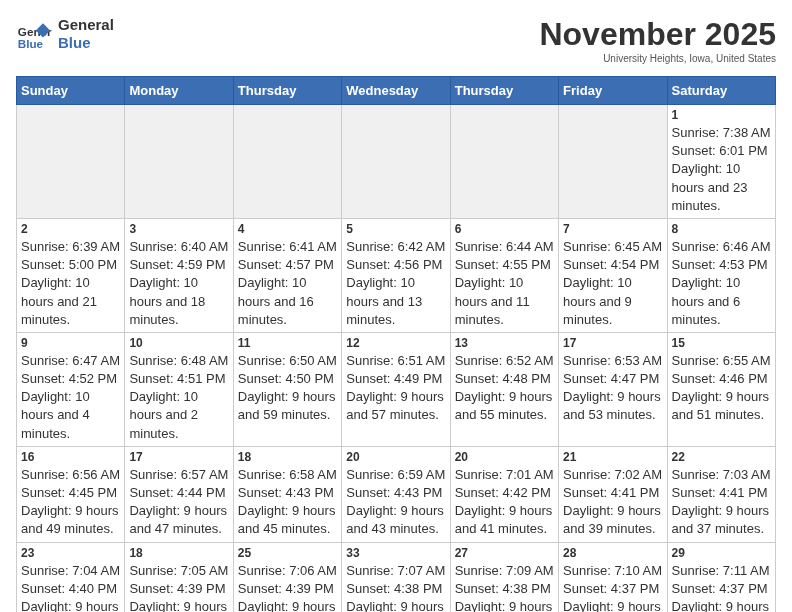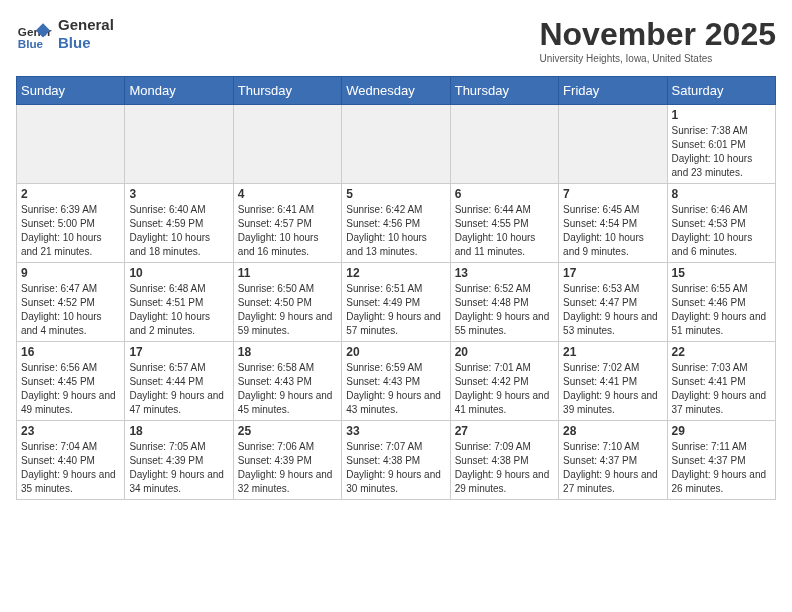--- a/index.html
+++ b/index.html
@@ -19,42 +19,42 @@
     .logo {
       display: flex;
       align-items: center;
       gap: 4px;
     }
     .logo-icon {
       width: 36px;
       height: 36px;
     }
     .title-block {
-      text-align: left;
+      text-align: right;
       margin-left: 12px;
     }
     .month-year {
       font-size: 32px;
       font-weight: bold;
       color: #333;
     }
     .location {
       font-size: 10px;
       color: #555;
     }
     .calendar {
       width: 100%;
       border-collapse: collapse;
       border: 1px solid #ccc;
     }
     .calendar th {
       background: #3c6eb4;
       color: #fff;
       font-size: 13px;
-      font-weight: normal;
+      font-weight: bold;
       padding: 6px 4px;
       text-align: left;
       border: 1px solid #2a5a9e;
     }
     .calendar td {
       vertical-align: top;
       border: 1px solid #ccc;
       padding: 3px 4px;
       font-size: 10px;
       color: #333;
@@ -69,21 +69,21 @@
       background: #f0f0f0;
     }
     .day-number {
       font-size: 12px;
       font-weight: bold;
       color: #333;
       display: block;
       margin-bottom: 2px;
     }
     .day-info {
-      font-size: 10px;
+      font-size: 13px;
       color: #333;
       line-height: 1.4;
     }
     tr.week-row td {
       height: 75px;
     }
   </style>
 </head>
 <body>
 

